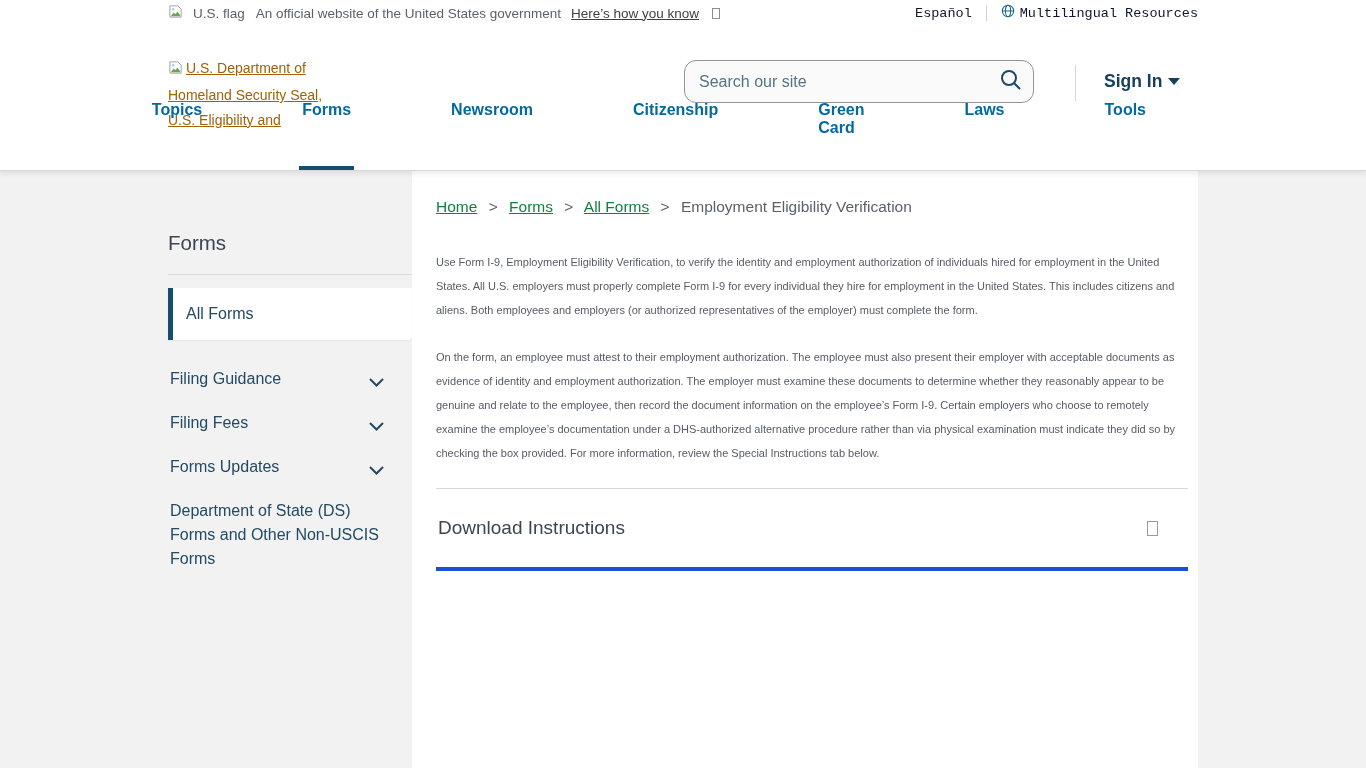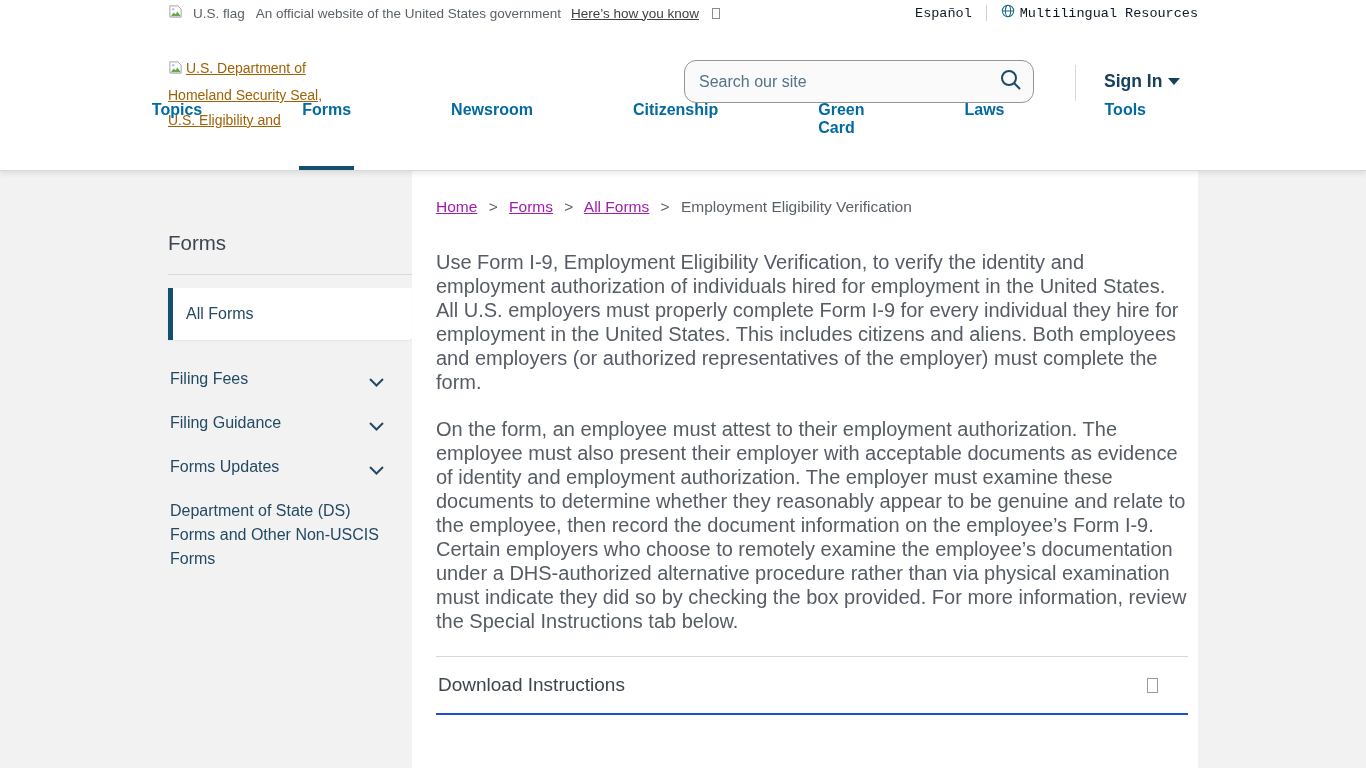--- a/index.html
+++ b/index.html
@@ -90,31 +90,31 @@
     background: #fff; border-left: 5px solid #14506e;
     padding: 14px 16px 14px 13px; margin: 13px 0 17px;
     border-radius: 0 0 4px 0; box-shadow: 0 1px 2px rgba(0,0,0,0.05);
   }
   .side-item .chev { position: absolute; right: 28px; top: 14px; }
 
   main {
     flex: 1; background: #fff; padding: 27px 10px 60px 24px;
   }
   .breadcrumb { font-size: 15.5px; color: #5b616b; }
-  .breadcrumb a { color: #a21caf; text-decoration: underline; }
+  .breadcrumb a { color: #15803d; text-decoration: underline; }
   .breadcrumb .sep { margin: 0 7px; color: #5b616b; }
   h1.page-title {
     margin-top: 16px; font-size: 34px; font-weight: bold; color: #3d4551;
     letter-spacing: -0.3px;
   }
-  .body-text p { font-size: 20px; line-height: 24px; color: #565c65; margin-top: 23px; }
+  .body-text p { font-size: 11px; line-height: 24px; color: #565c65; margin-top: 23px; }
   .body-text p.first { margin-top: 34px; }
   .accordion {
-    margin-top: 23px; border-top: 1px solid #d6d6d6; border-bottom: 2px solid #1d4ed8;
-    padding: 17px 2px; display: flex; justify-content: space-between; align-items: center;
+    margin-top: 23px; border-top: 1px solid #d6d6d6; border-bottom: 4px solid #1d4ed8;
+    padding: 28px 2px; display: flex; justify-content: space-between; align-items: center;
     cursor: pointer;
   }
   .accordion-label { font-size: 19px; color: #3d4551; }
   .tofu-lg { display: inline-block; width: 11px; height: 15px; border: 1px solid #9a9a9a; margin-right: 28px; }
 </style>
 </head>
 <body>
 
 <div class="topbar">
   <div class="container topbar-inner">
@@ -193,29 +193,29 @@
 
 <div class="page container">
   <aside>
     <div class="side-title">Forms</div>
     <div class="side-divider"></div>
     <ul class="side-list">
       <li class="side-item active">
         <span>All Forms</span>
       </li>
       <li class="side-item">
-        <span>Filing Fees</span>
+        <span>Filing Guidance</span>
         <span class="chev">
           <svg width="15" height="10" viewBox="0 0 15 10" fill="none" stroke="#234a63" stroke-width="2">
               <polyline points="1,1 7.5,7.5 14,1"></polyline>
             </svg>
         </span>
       </li>
       <li class="side-item">
-        <span>Filing Guidance</span>
+        <span>Filing Fees</span>
         <span class="chev">
           <svg width="15" height="10" viewBox="0 0 15 10" fill="none" stroke="#234a63" stroke-width="2">
               <polyline points="1,1 7.5,7.5 14,1"></polyline>
             </svg>
         </span>
       </li>
       <li class="side-item">
         <span>Forms Updates</span>
         <span class="chev">
           <svg width="15" height="10" viewBox="0 0 15 10" fill="none" stroke="#234a63" stroke-width="2">

